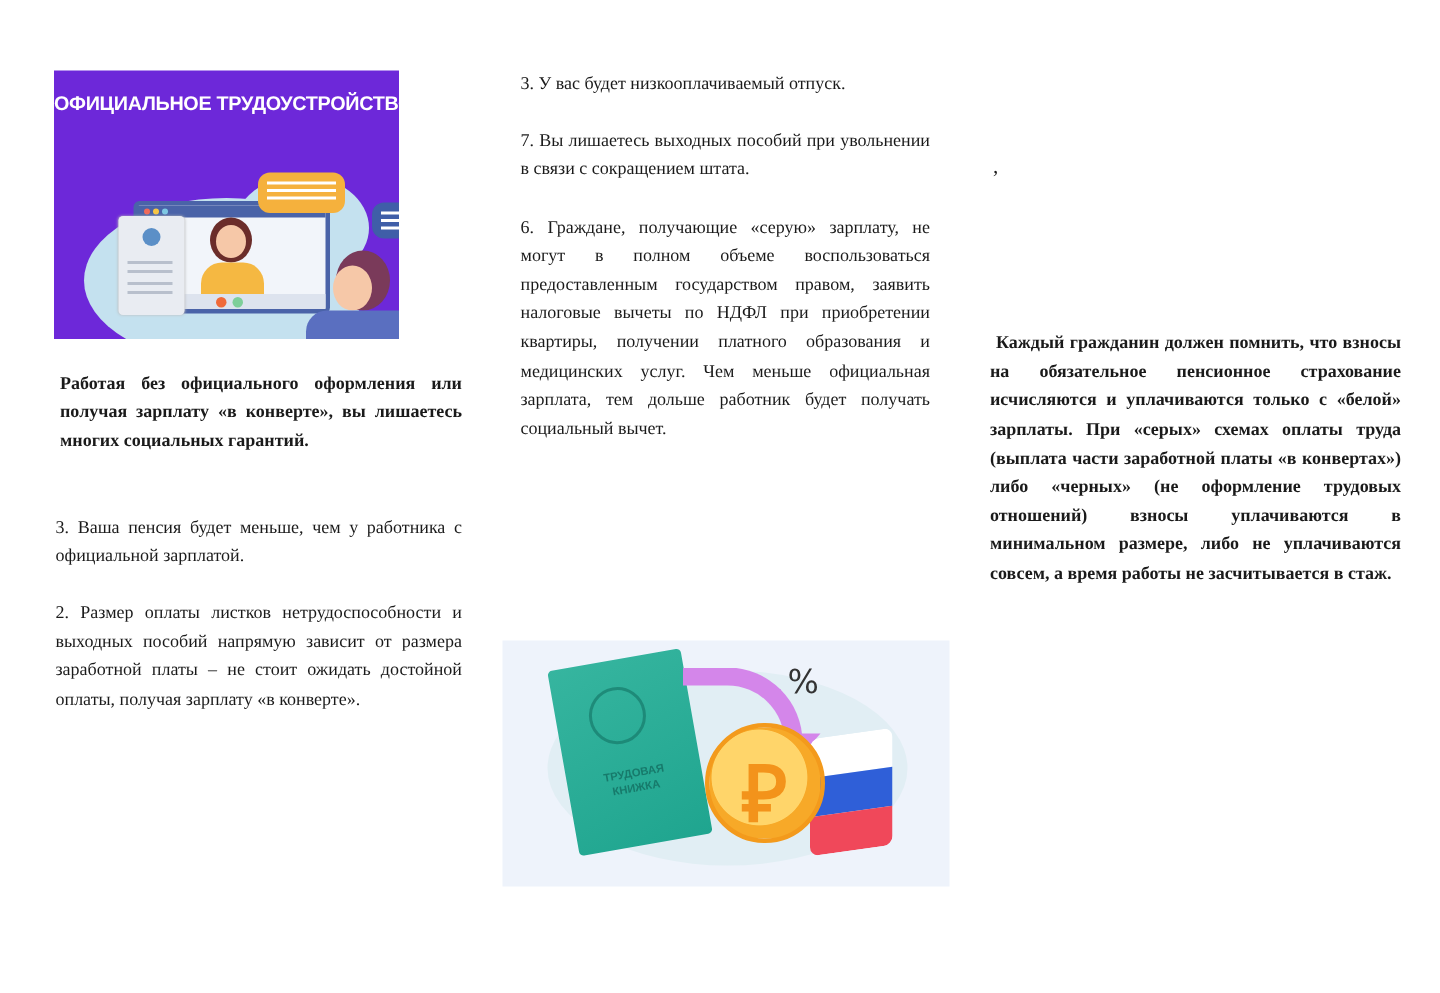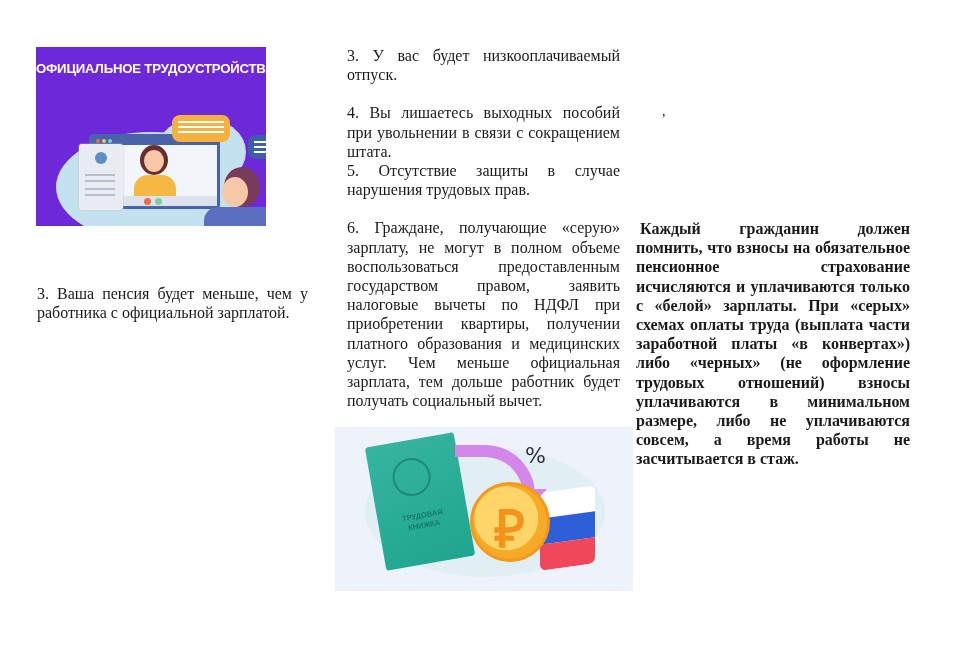--- a/index.html
+++ b/index.html
@@ -1,25 +1,25 @@
 <!DOCTYPE html>
 <html><head>
 <meta charset="utf-8">
 <style>
   * { margin: 0; padding: 0; box-sizing: border-box; }
   html, body { width: 960px; height: 662px; background: #ffffff; overflow: hidden; }
   body { position: relative; font-family: "Liberation Serif", serif; color: #1a1a1a; }
 
-  .col { position: absolute; font-size: 16px; line-height: 19.2px; text-align: justify; }
+  .col { position: absolute; font-size: 12px; line-height: 19.2px; text-align: justify; }
   .col p { margin: 0; }
   .bold { font-weight: bold; }
 
   #col1 { left: 37px; top: 246px; width: 271px; }
   #col2 { left: 347px; top: 46px; width: 273px; }
-  #col3 { left: 636px; top: 219px; width: 274px; }
+  #col3 { left: 660px; top: 219px; width: 274px; }
 
   .gap { height: 19px; }
   .indent { text-indent: 20px; }
 
   
   #img1 { position: absolute; left: 36px; top: 47px; width: 230px; height: 179px; background: #6d28d9; overflow: hidden; }
   #img1 .t1, #img1 .t2 { position: absolute; left: 0; width: 100%; text-align: center; color: #ffffff; font-family: "Liberation Sans", sans-serif; font-weight: bold; white-space: nowrap; }
   #img1 .t1 { top: 14px; font-size: 13.2px; letter-spacing: -0.2px; }
   #img1 .t2 { top: 32px; font-size: 16.5px; letter-spacing: 0.3px; }
   .blob { position: absolute; background: #c4e1ef; border-radius: 50%; }
@@ -85,31 +85,32 @@
     <div class="ln" style="top:6px;"></div>
       <div class="ln" style="top:11px;"></div>
       <div class="ln" style="top:16px;"></div>
   </div>
   <div class="woman-head" style="left:188px;top:120px;width:36px;height:40px;background:#7a3a5a;"></div>
   <div class="woman-head" style="left:186px;top:130px;width:26px;height:30px;background:#f6c8a8;"></div>
   <div class="body-shape" style="left:168px;top:160px;width:80px;height:25px;background:#5a6fc0;"></div>
 </div>
 
 <div id="col1" class="col">
+  <p class="bold" style="padding-left:3px;">Работая без официального оформления или получая зарплату «в конверте», вы лишаетесь многих социальных гарантий.</p>
   <div class="gap"></div>
   <div class="gap"></div>
   <p>3. Ваша пенсия будет меньше, чем у работника с официальной зарплатой.</p>
   <div class="gap"></div>
+  <p>2. Размер оплаты листков нетрудоспособности и выходных пособий напрямую зависит от размера заработной платы – не стоит ожидать достойной оплаты, получая зарплату «в конверте».</p>
 </div>
 
 <div id="col2" class="col">
   <p>3. У вас будет низкооплачиваемый отпуск.</p>
   <div class="gap"></div>
-  <p>4. Вы лишаетесь выходных пособий при увольнении в связи с сокращением штата.</p>
-  <p>5. Отсутствие защиты в случае нарушения трудовых прав.</p>
+  <p>7. Вы лишаетесь выходных пособий при увольнении в связи с сокращением штата.</p>
   <div class="gap"></div>
   <p>6. Граждане, получающие «серую» зарплату, не могут в полном объеме воспользоваться предоставленным государством правом, заявить налоговые вычеты по НДФЛ при приобретении квартиры, получении платного образования и медицинских услуг. Чем меньше официальная зарплата, тем дольше работник будет получать социальный вычет.</p>
 </div>
 
 <div id="img2">
   <div class="blob" style="left:30px;top:20px;width:240px;height:130px;background:#e1eef4;"></div>
   <div class="book">
     <div class="emblem"></div>
     <div class="btxt" style="top:72px;">ТРУДОВАЯ</div>
     <div class="btxt" style="top:82px;">КНИЖКА</div>

